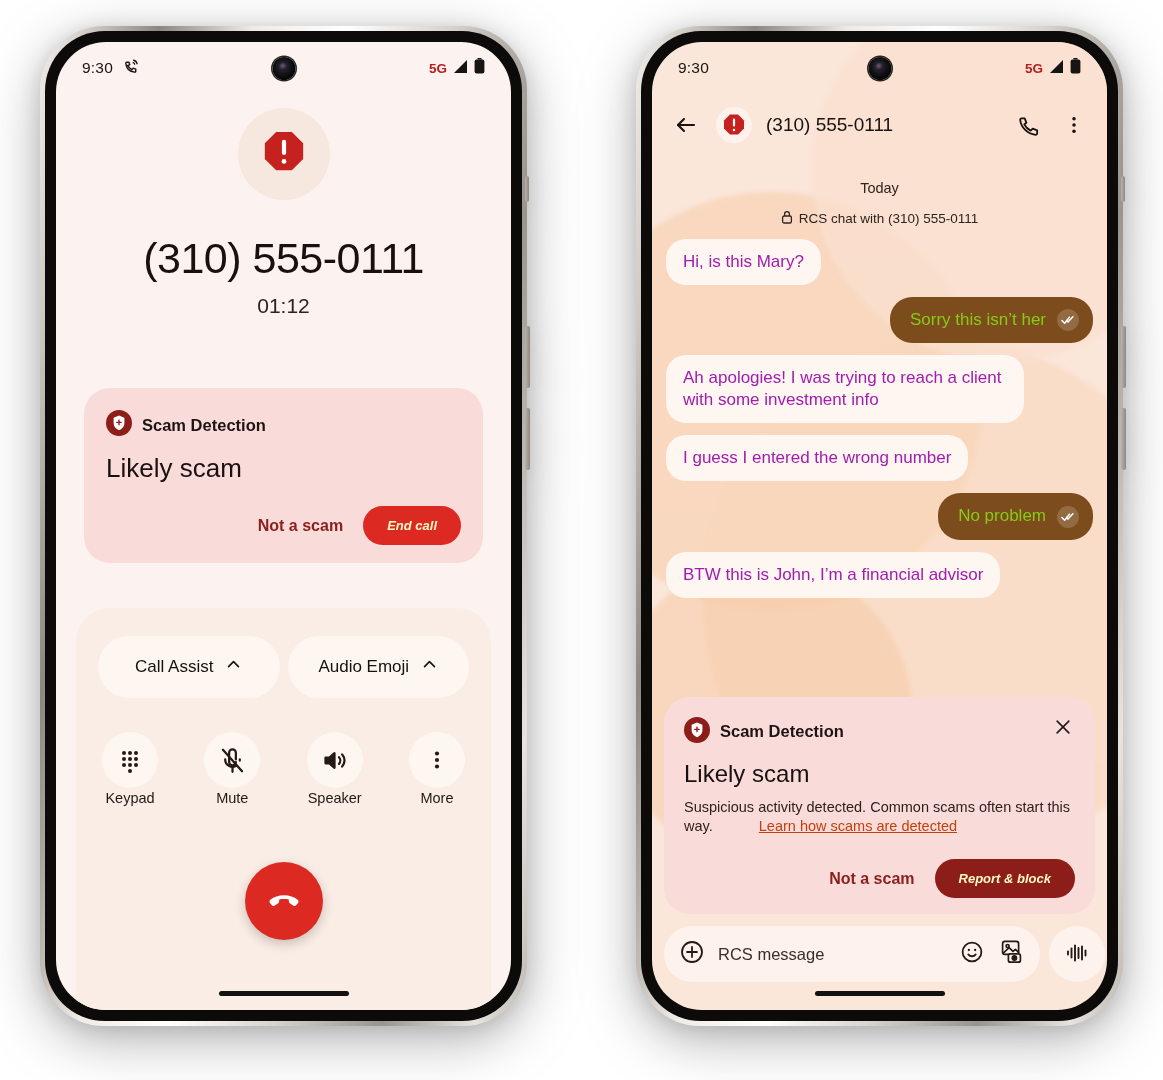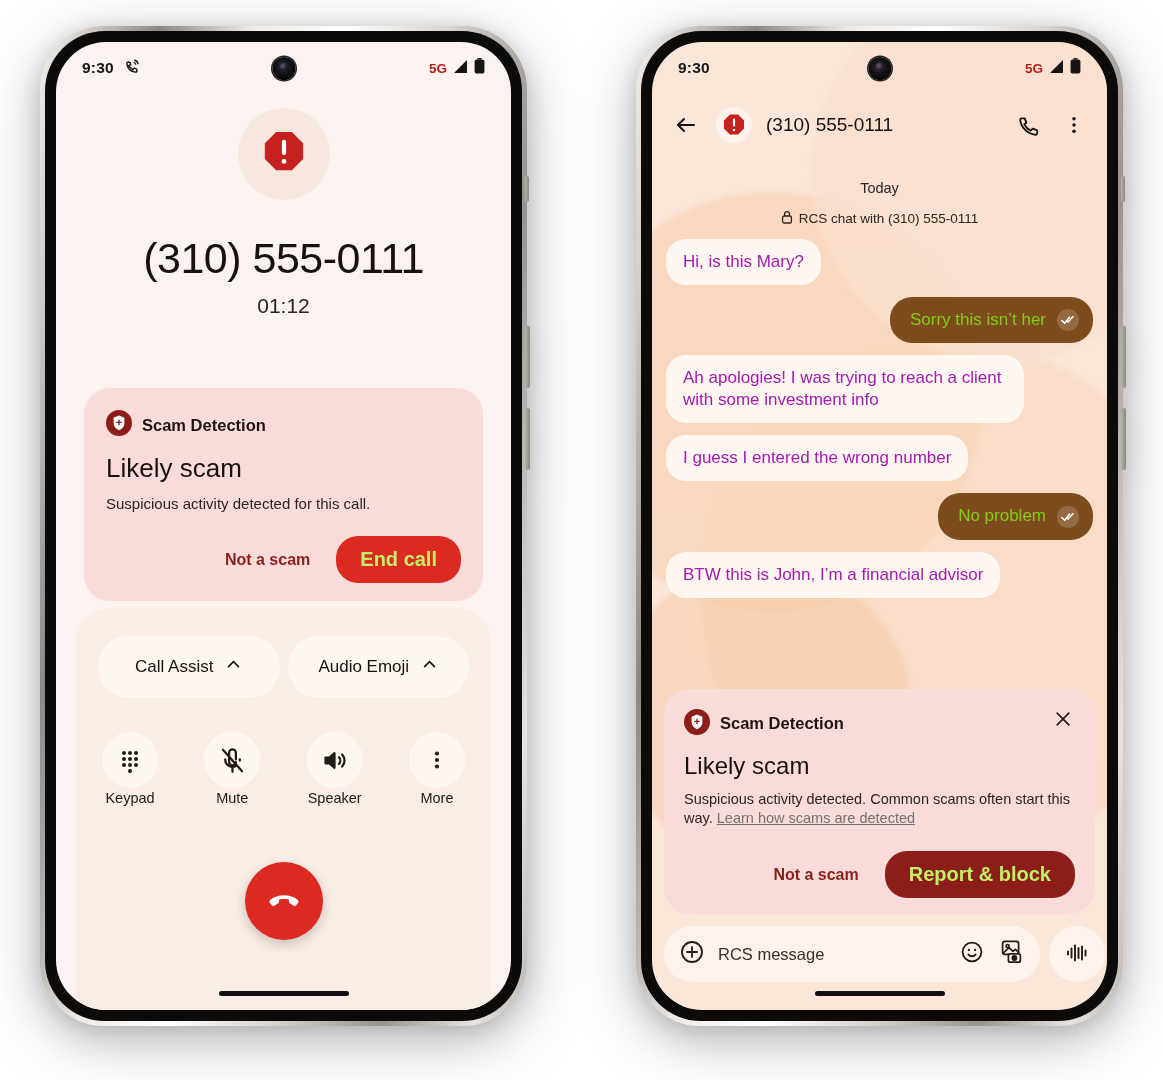--- a/index.html
+++ b/index.html
@@ -42,21 +42,21 @@
   
   .statusbar {
     position: absolute; top: 0; left: 0; right: 0;
     height: 52px;
     display: flex; align-items: center;
     justify-content: space-between;
     padding: 0 26px;
     z-index: 20;
   }
   .sb-left { display: flex; align-items: center; gap: 10px; }
-  .sb-time { font-size: 15.5px; font-weight: 700; color: #161513; letter-spacing: .2px; }
+  .sb-time { font-size: 15.5px; font-weight: 400; color: #161513; letter-spacing: .2px; }
   .sb-right { display: flex; align-items: center; gap: 5px; }
   .sb-5g { font-size: 13.5px; font-weight: 600; color: #b91c1c; }
   .camera {
     position: absolute;
     left: 50%; transform: translateX(-50%);
     top: 15px; width: 23px; height: 23px;
     border-radius: 50%;
     background: radial-gradient(circle at 46% 42%, #3c3c48 0%, #17171d 34%, #090909 62%, #000 100%);
     box-shadow: 0 0 0 1.5px rgba(0,0,0,.85);
     z-index: 25;
@@ -94,26 +94,26 @@
   }
 
   .scam-card {
     position:absolute; left:28px; right:28px; top:346px;
     background:#F9DBDA; border-radius:26px; padding:22px 22px 18px;
   }
   .scam-head { display:flex; align-items:center; gap:10px; }
   .scam-head-title { font-size:16.5px; font-weight:600; color:#1d1513; }
   .scam-title { font-size:26px; font-weight:400; color:#19110f; margin-top:13px; }
   .scam-body { font-size:15px; color:#2d2220; margin-top:10px; line-height:1.35; }
-  .scam-actions { display:flex; align-items:center; justify-content:flex-end; gap:14px; margin-top:22px; }
+  .scam-actions { display:flex; align-items:center; justify-content:flex-end; gap:8px; margin-top:22px; }
   .btn-text { font-size:16px; font-weight:600; color:#8a1f1b; padding:8px 12px; background:none; border:none; cursor:pointer; font-family:inherit; }
   .btn-pill {
     border:none; cursor:pointer; font-family:inherit;
-    font-size:20px; font-weight:600; color:#bef264;
-    background:#DC2A22; border-radius:22px; padding:12px 24px;
+    font-size:13px; font-weight:600; color:#fef9c3;
+    background:#DC2A22; border-radius:22px; padding:12px 24px;font-style:italic;
   }
 
   .controls-panel {
     position:absolute; left:20px; right:20px; top:566px; bottom:0;
     background:#FAEDE5; border-radius:34px 34px 0 0;
     padding: 28px 22px 0;
   }
   .chip-row { display:flex; gap:8px; }
   .chip {
     flex:1; height:62px; border-radius:31px; background:#FDF6F1;
@@ -170,21 +170,21 @@
     background:rgba(255,255,255,.17);
     display:flex; align-items:center; justify-content:center; flex-shrink:0;
   }
 
   .chat-scam-card {
     position:absolute; left:12px; right:12px; bottom:96px;
     background:#F9DBDA; border-radius:26px; padding:20px 20px 16px; z-index:8;
   }
   .chat-scam-card .scam-title { font-size:24px; }
   .chat-scam-card .scam-body { font-size:14.5px; }
-  .scam-link { color:#737373; text-decoration:underline; font-weight:500; cursor:pointer; }
+  .scam-link { color:#c2410c; text-decoration:underline; font-weight:500; cursor:pointer;margin-left:42px; }
   .close-x { position:absolute; top:16px; right:18px; background:none; border:none; cursor:pointer; padding:4px; }
   .btn-pill.dark { background:#8C1D18; }
 
   .compose-bar {
     position:absolute; left:12px; right:2px; bottom:28px;
     display:flex; align-items:center; gap:9px; z-index:9;
   }
   .compose-field {
     flex:1; height:56px; border-radius:28px; background:#FDF3EC;
     display:flex; align-items:center; padding:0 16px; gap:14px;
@@ -257,21 +257,20 @@
                 <svg width="26" height="26" viewBox="0 0 26 26">
                   <circle cx="13" cy="13" r="13" fill="#8C1D18"></circle>
                   <path d="M13 5.6 L18.4 7.8 V13c0 3.4-2.3 6-5.4 7.2C9.9 19 7.6 16.4 7.6 13V7.8z" fill="#fff"></path>
                   <rect x="12.3" y="9.6" width="1.4" height="5.6" rx=".5" fill="#8C1D18"></rect>
                   <rect x="10.2" y="11.7" width="5.6" height="1.4" rx=".5" fill="#8C1D18"></rect>
                 </svg>
               </span>
               <span class="scam-head-title">Scam Detection</span>
             </div>
             <div class="scam-title">Likely scam</div>
-            <div class="scam-body">Suspicious activity detected for this call.</div>
             <div class="scam-actions">
               <button class="btn-text">Not a scam</button>
               <button class="btn-pill">End call</button>
             </div>
           </div>
 
           <div class="controls-panel">
             <div class="chip-row">
               <button class="chip">
                 <span>Call Assist</span>

